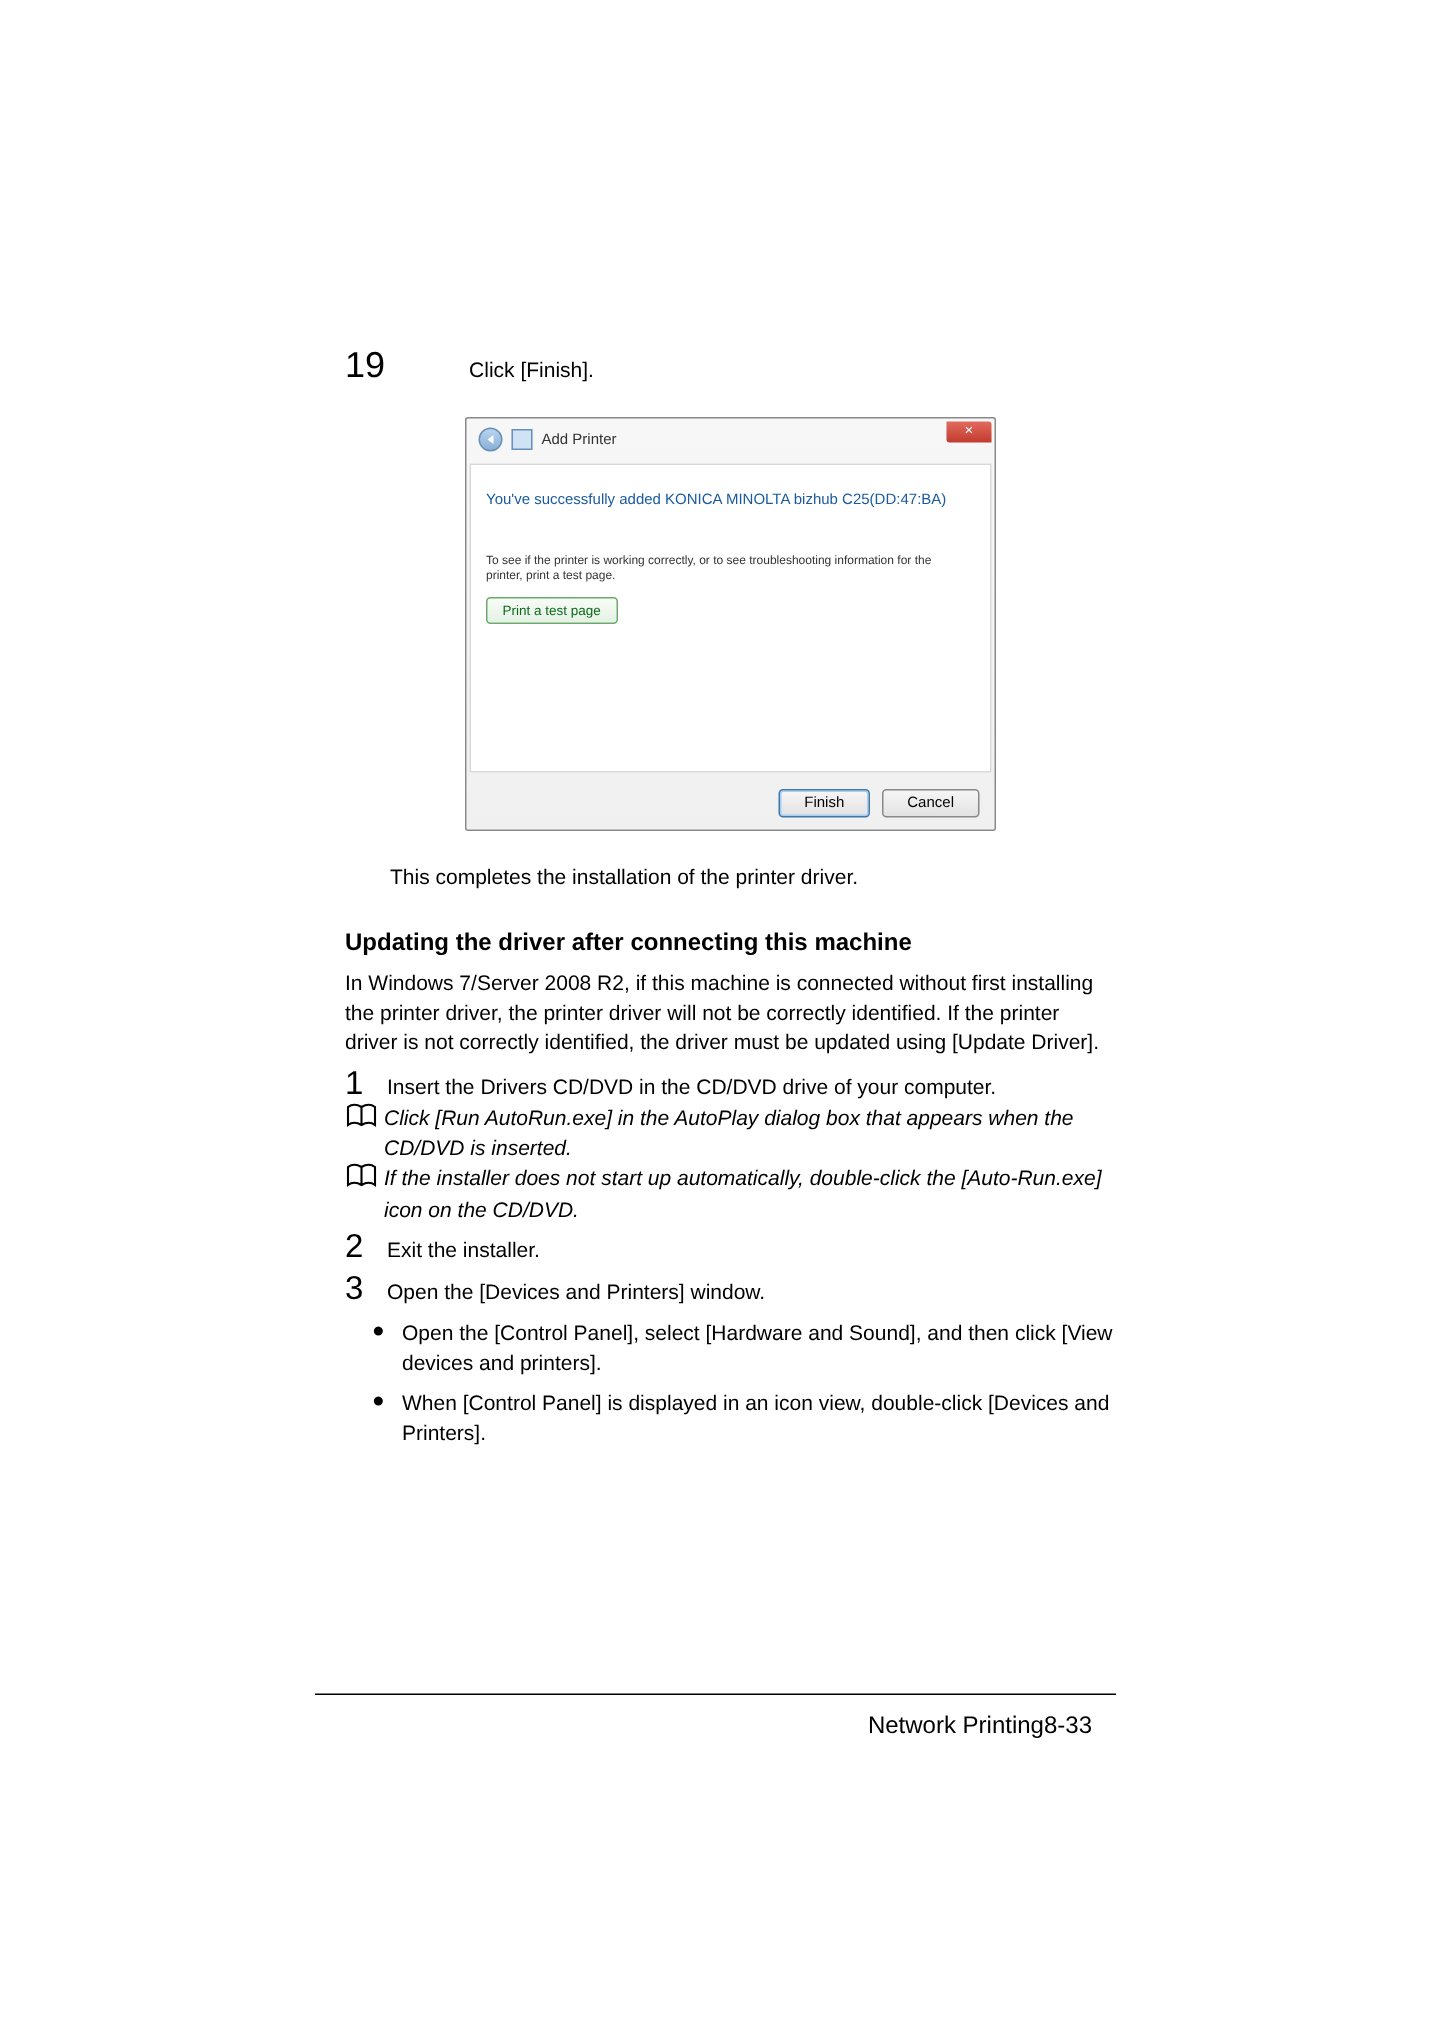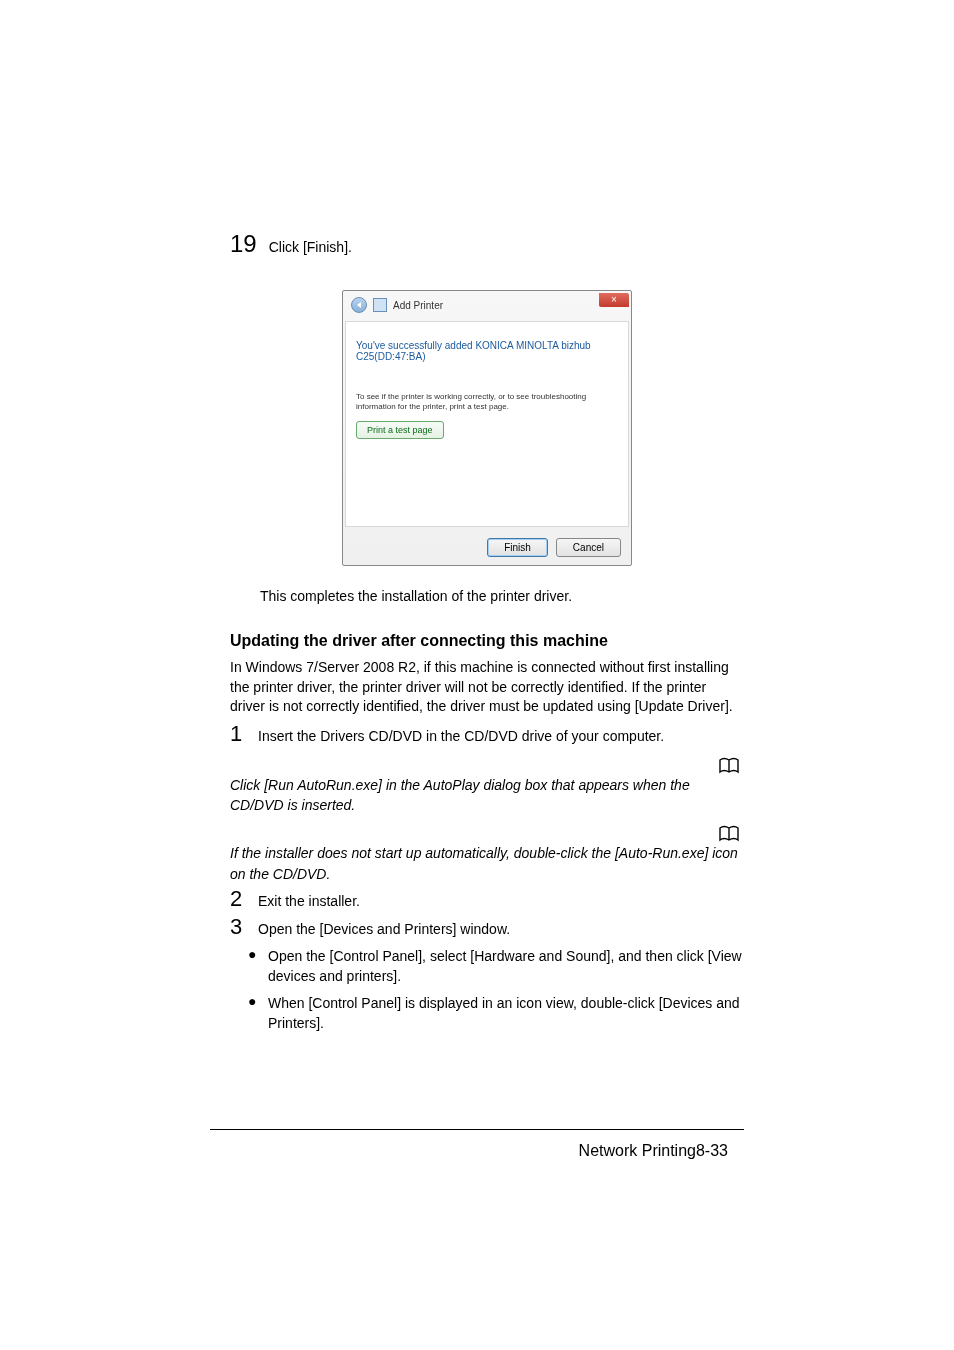--- a/index.html
+++ b/index.html
@@ -20,24 +20,25 @@
     }
     .step-num {
       font-size: 24px;
       font-weight: normal;
       margin-right: 12px;
       font-family: Arial, sans-serif;
     }
     .step-text {
       font-size: 14px;
       color: #000;
+      margin-left: 44px;
     }
     .dialog {
-      width: 290px;
-      margin: 32px auto 22px auto;
+      width: 354px;
+      margin: 20px auto 22px auto;
       border: 1px solid #888;
       background: linear-gradient(#f7f7f7, #f0f0f0);
       position: relative;
       border-radius: 2px;
     }
     .dialog-titlebar {
       height: 28px;
       background: transparent;
       display: flex;
       align-items: center;
@@ -157,23 +158,22 @@
       font-size: 14px;
       line-height: 1.45;
     }
     .indent {
       margin-left: 28px;
       font-size:14px;
       line-height:1.45;
     }
     .note-row {
       display:flex;
-      align-items: flex-end;
-      margin-top: 10px;
-      flex-direction: column;
+      align-items: flex-start;
+      margin-top: 0;
     }
     .note-icon {
       width: 26px;
       flex-shrink:0;
     }
     .note-icon svg { display:block; }
     .note-text { font-style: italic; }
     .bullet-row {
       display:flex;
       margin-top: 6px;

